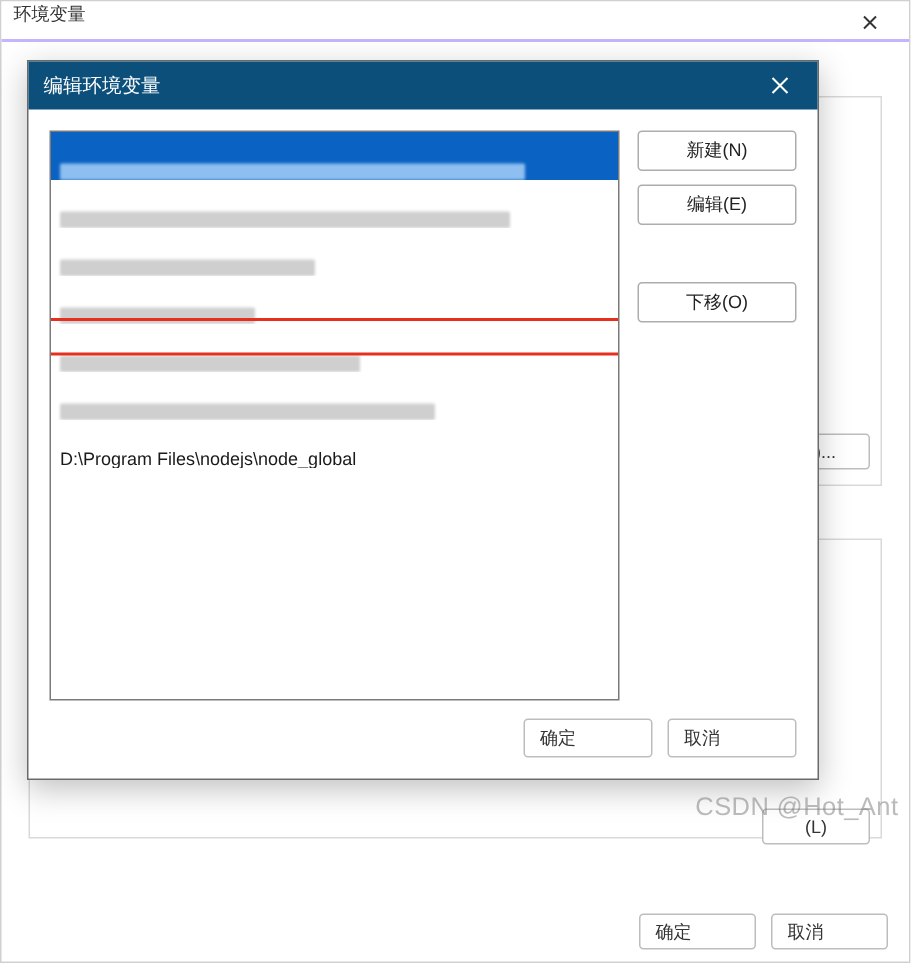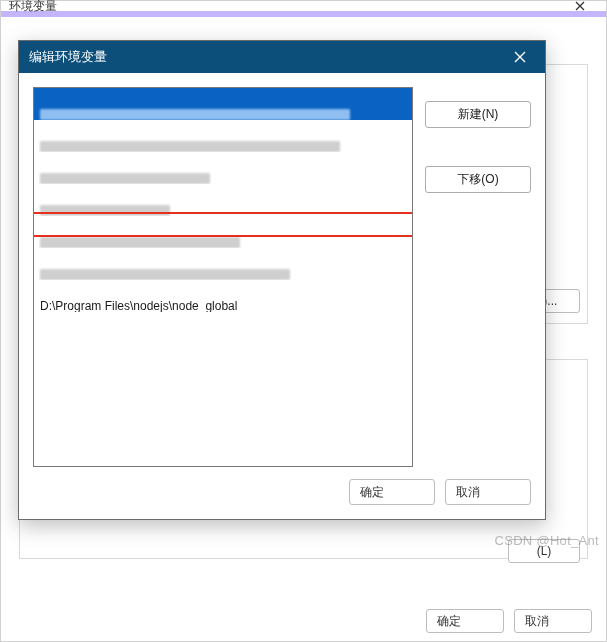--- a/index.html
+++ b/index.html
@@ -17,26 +17,25 @@
   
   .parent-window {
     position: absolute;
     top: 0; left: 0;
     width: 607px;
     height: 642px;
     background: #ffffff;
     border: 1px solid #d0d0d0;
   }
   .parent-titlebar {
-    height: 16px;
-    display: flex;
-    align-items: center;
+    height: 27px;
+    display: flex;
     padding: 0 8px;
     background: #ffffff;
-    border-bottom: 6px solid #c4b5fd;
+    border-bottom: 2px solid #c4b5fd;
     color: #333;
   }
   .parent-titlebar .spacer { flex: 1; }
   .parent-close {
     width: 36px; height: 28px;
     display: flex; align-items: center; justify-content: center;
     color: #333;
   }
   .parent-close svg { width: 10px; height: 10px; }
 
@@ -165,21 +164,20 @@
     filter: blur(1.2px);
   }
   .list-row.selected .blur-bar { background: #8fbef0; }
 
   
   .btn-col {
     width: 106px;
     display: flex;
     flex-direction: column;
     gap: 9px;
-    margin-top: 14px;
   }
   .btn-col .gap { height: 20px; }
   .w-btn {
     height: 27px;
     border: 1px solid #adadad;
     background: #ffffff;
     border-radius: 3px;
     display: flex; align-items: center; justify-content: center;
     font-size: 12px;
     color: #222;
@@ -194,21 +192,21 @@
     padding: 0 14px 10px 14px;
   }
   .ok-btn { min-width: 86px; height: 26px; }
 
   
   .watermark {
     position: absolute;
     right: 8px;
     bottom: 94px;
     color: rgba(120,120,120,.5);
-    font-size: 13px;
+    font-size: 17px;
     letter-spacing: .3px;
     pointer-events: none;
   }
 </style>
 </head>
 <body>
 
 <div class="parent-window">
   <div class="parent-titlebar">
     <span>环境变量</span>
@@ -257,20 +255,23 @@
         <div class="list-row blur"><span class="blur-bar" style="width: 130px;"></span></div>
         <div class="list-row blur"><span class="blur-bar" style="width: 200px;"></span></div>
         <div class="list-row blur"><span class="blur-bar" style="width: 250px;"></span></div>
         <div class="list-row">D:\Program Files\nodejs\node_global</div>
         <div class="highlight-frame" style="top: 124px;"></div>
       </div>
     <div class="btn-col">
       <div class="w-btn">
           <span>新建(N)</span>
         </div>
+      <div class="w-btn">
+          <span>编辑(E)</span>
+        </div>
       <div class="gap"></div>
       <div class="w-btn">
           <span>下移(O)</span>
         </div>
       <div class="gap"></div>
     </div>
   </div>
   <div class="dialog-footer">
     <div class="std-btn ok-btn">
       <span>确定</span>

